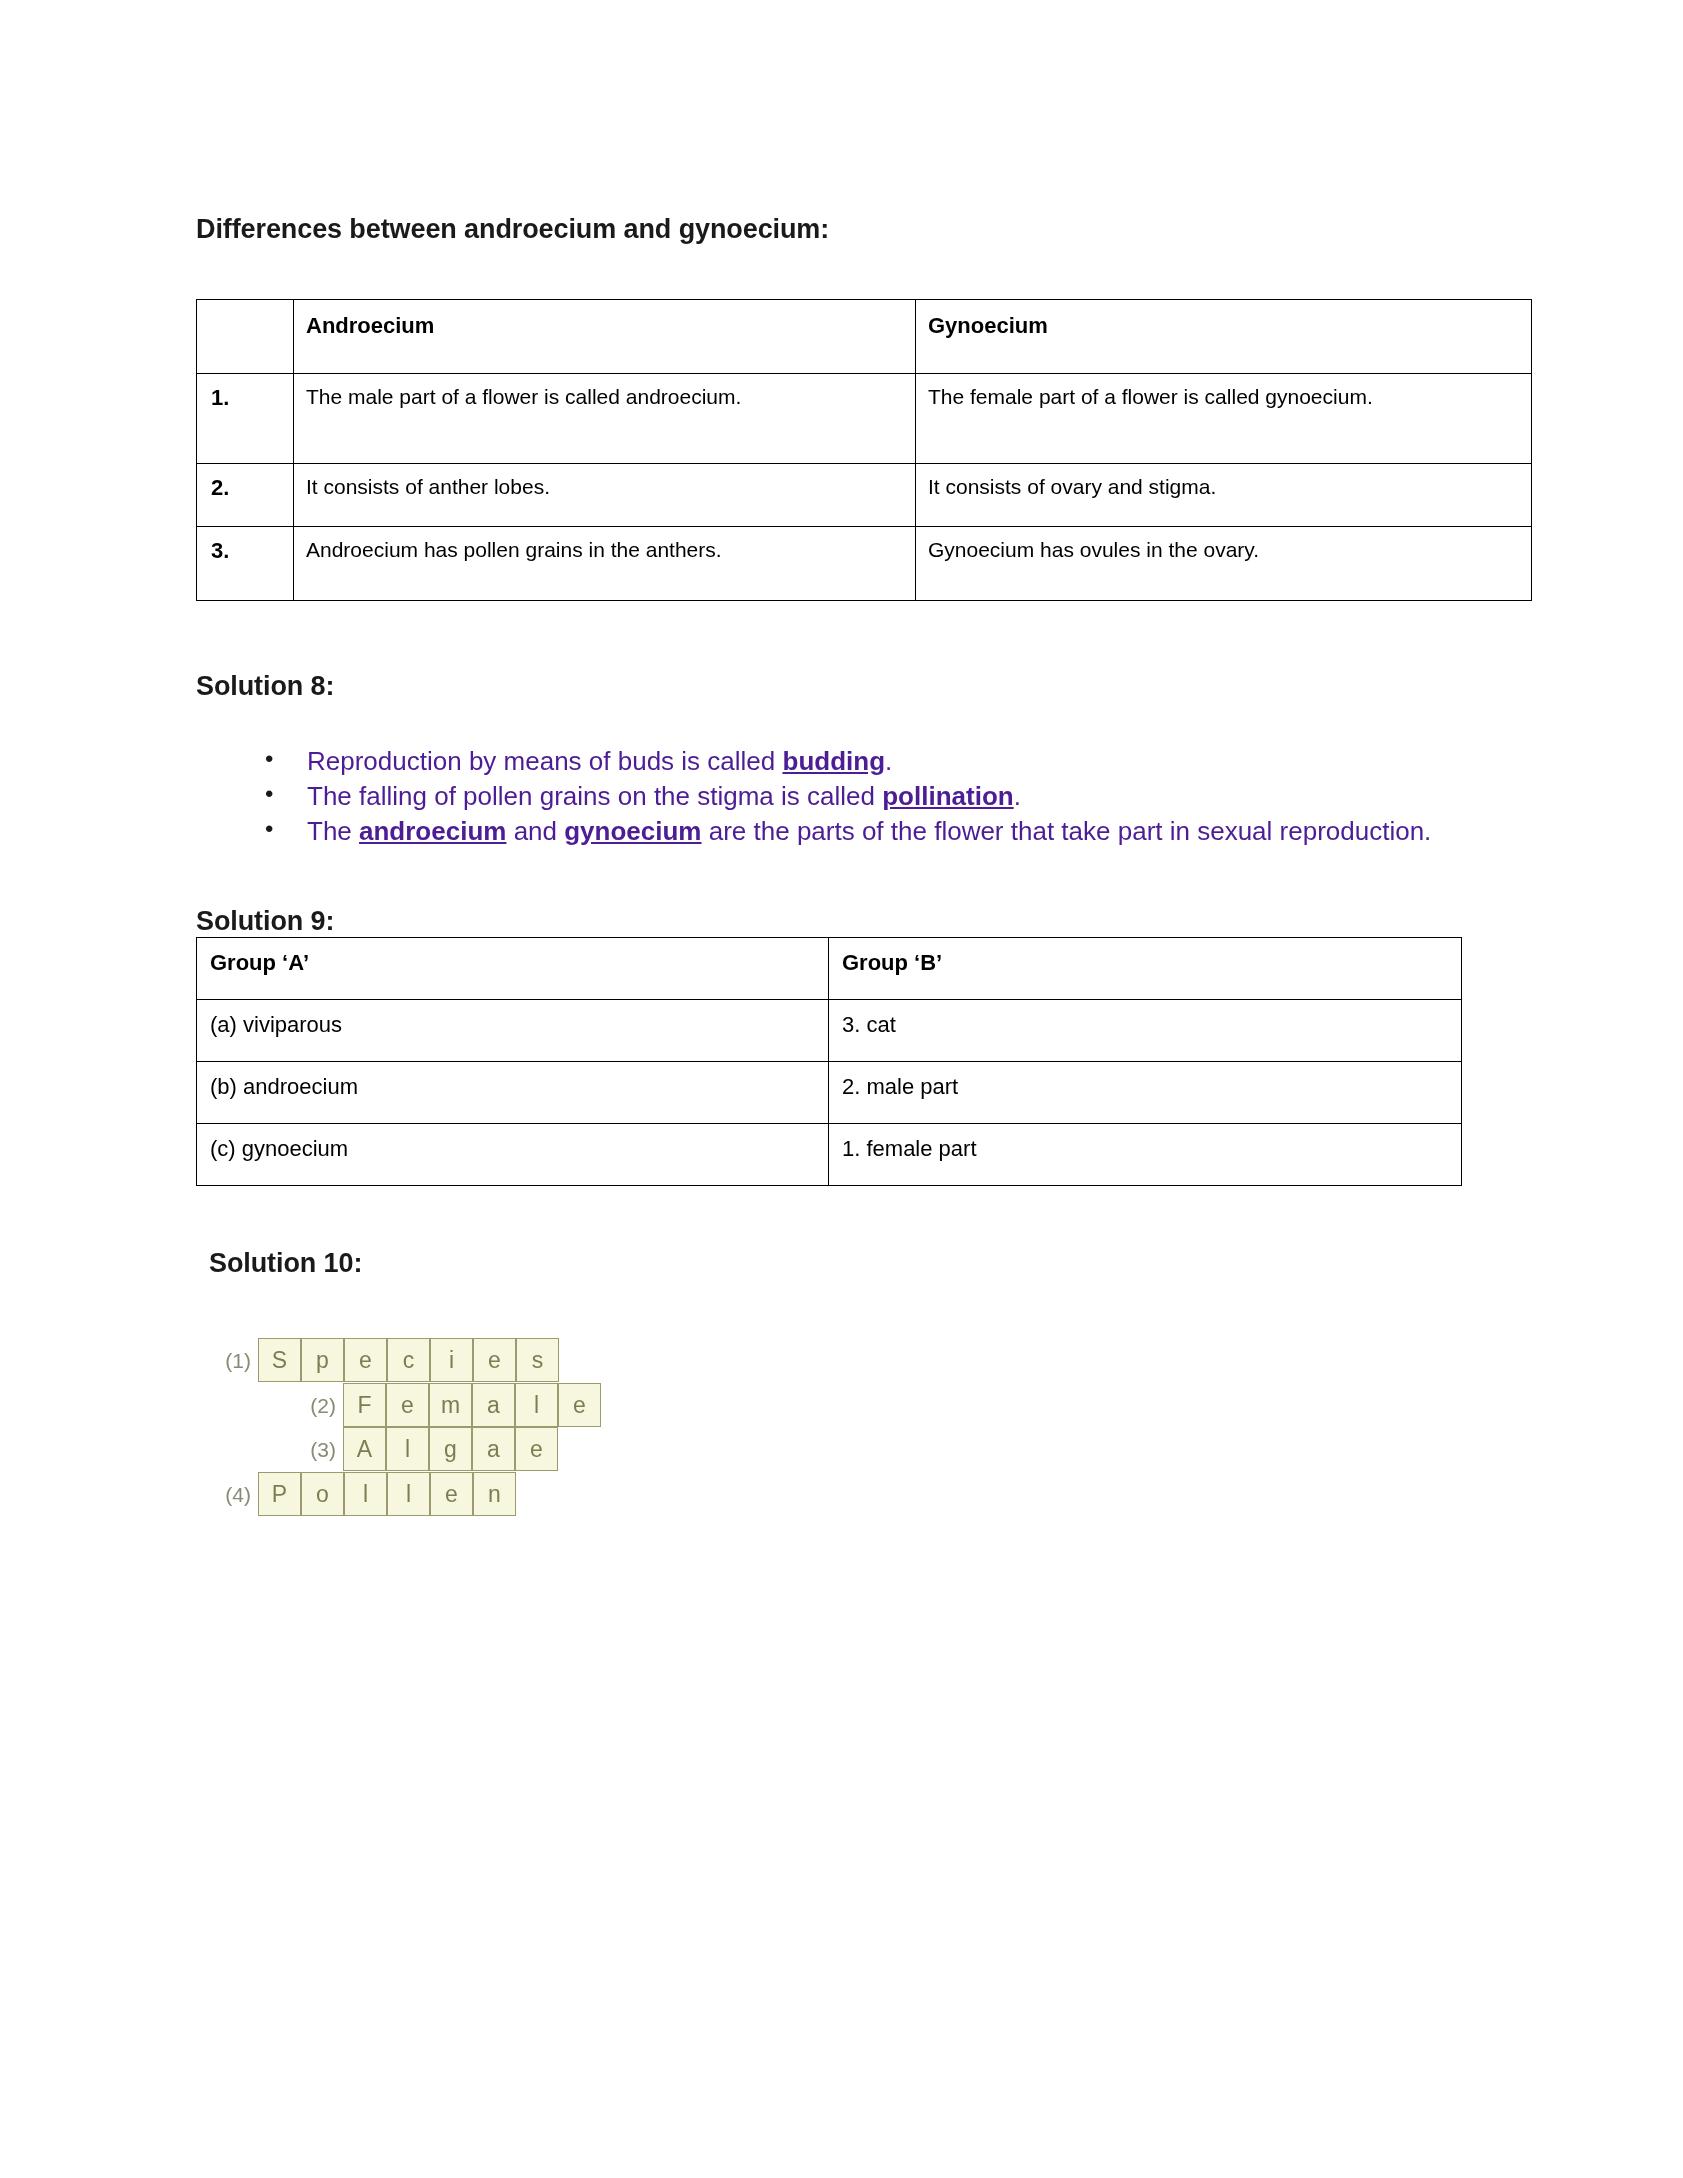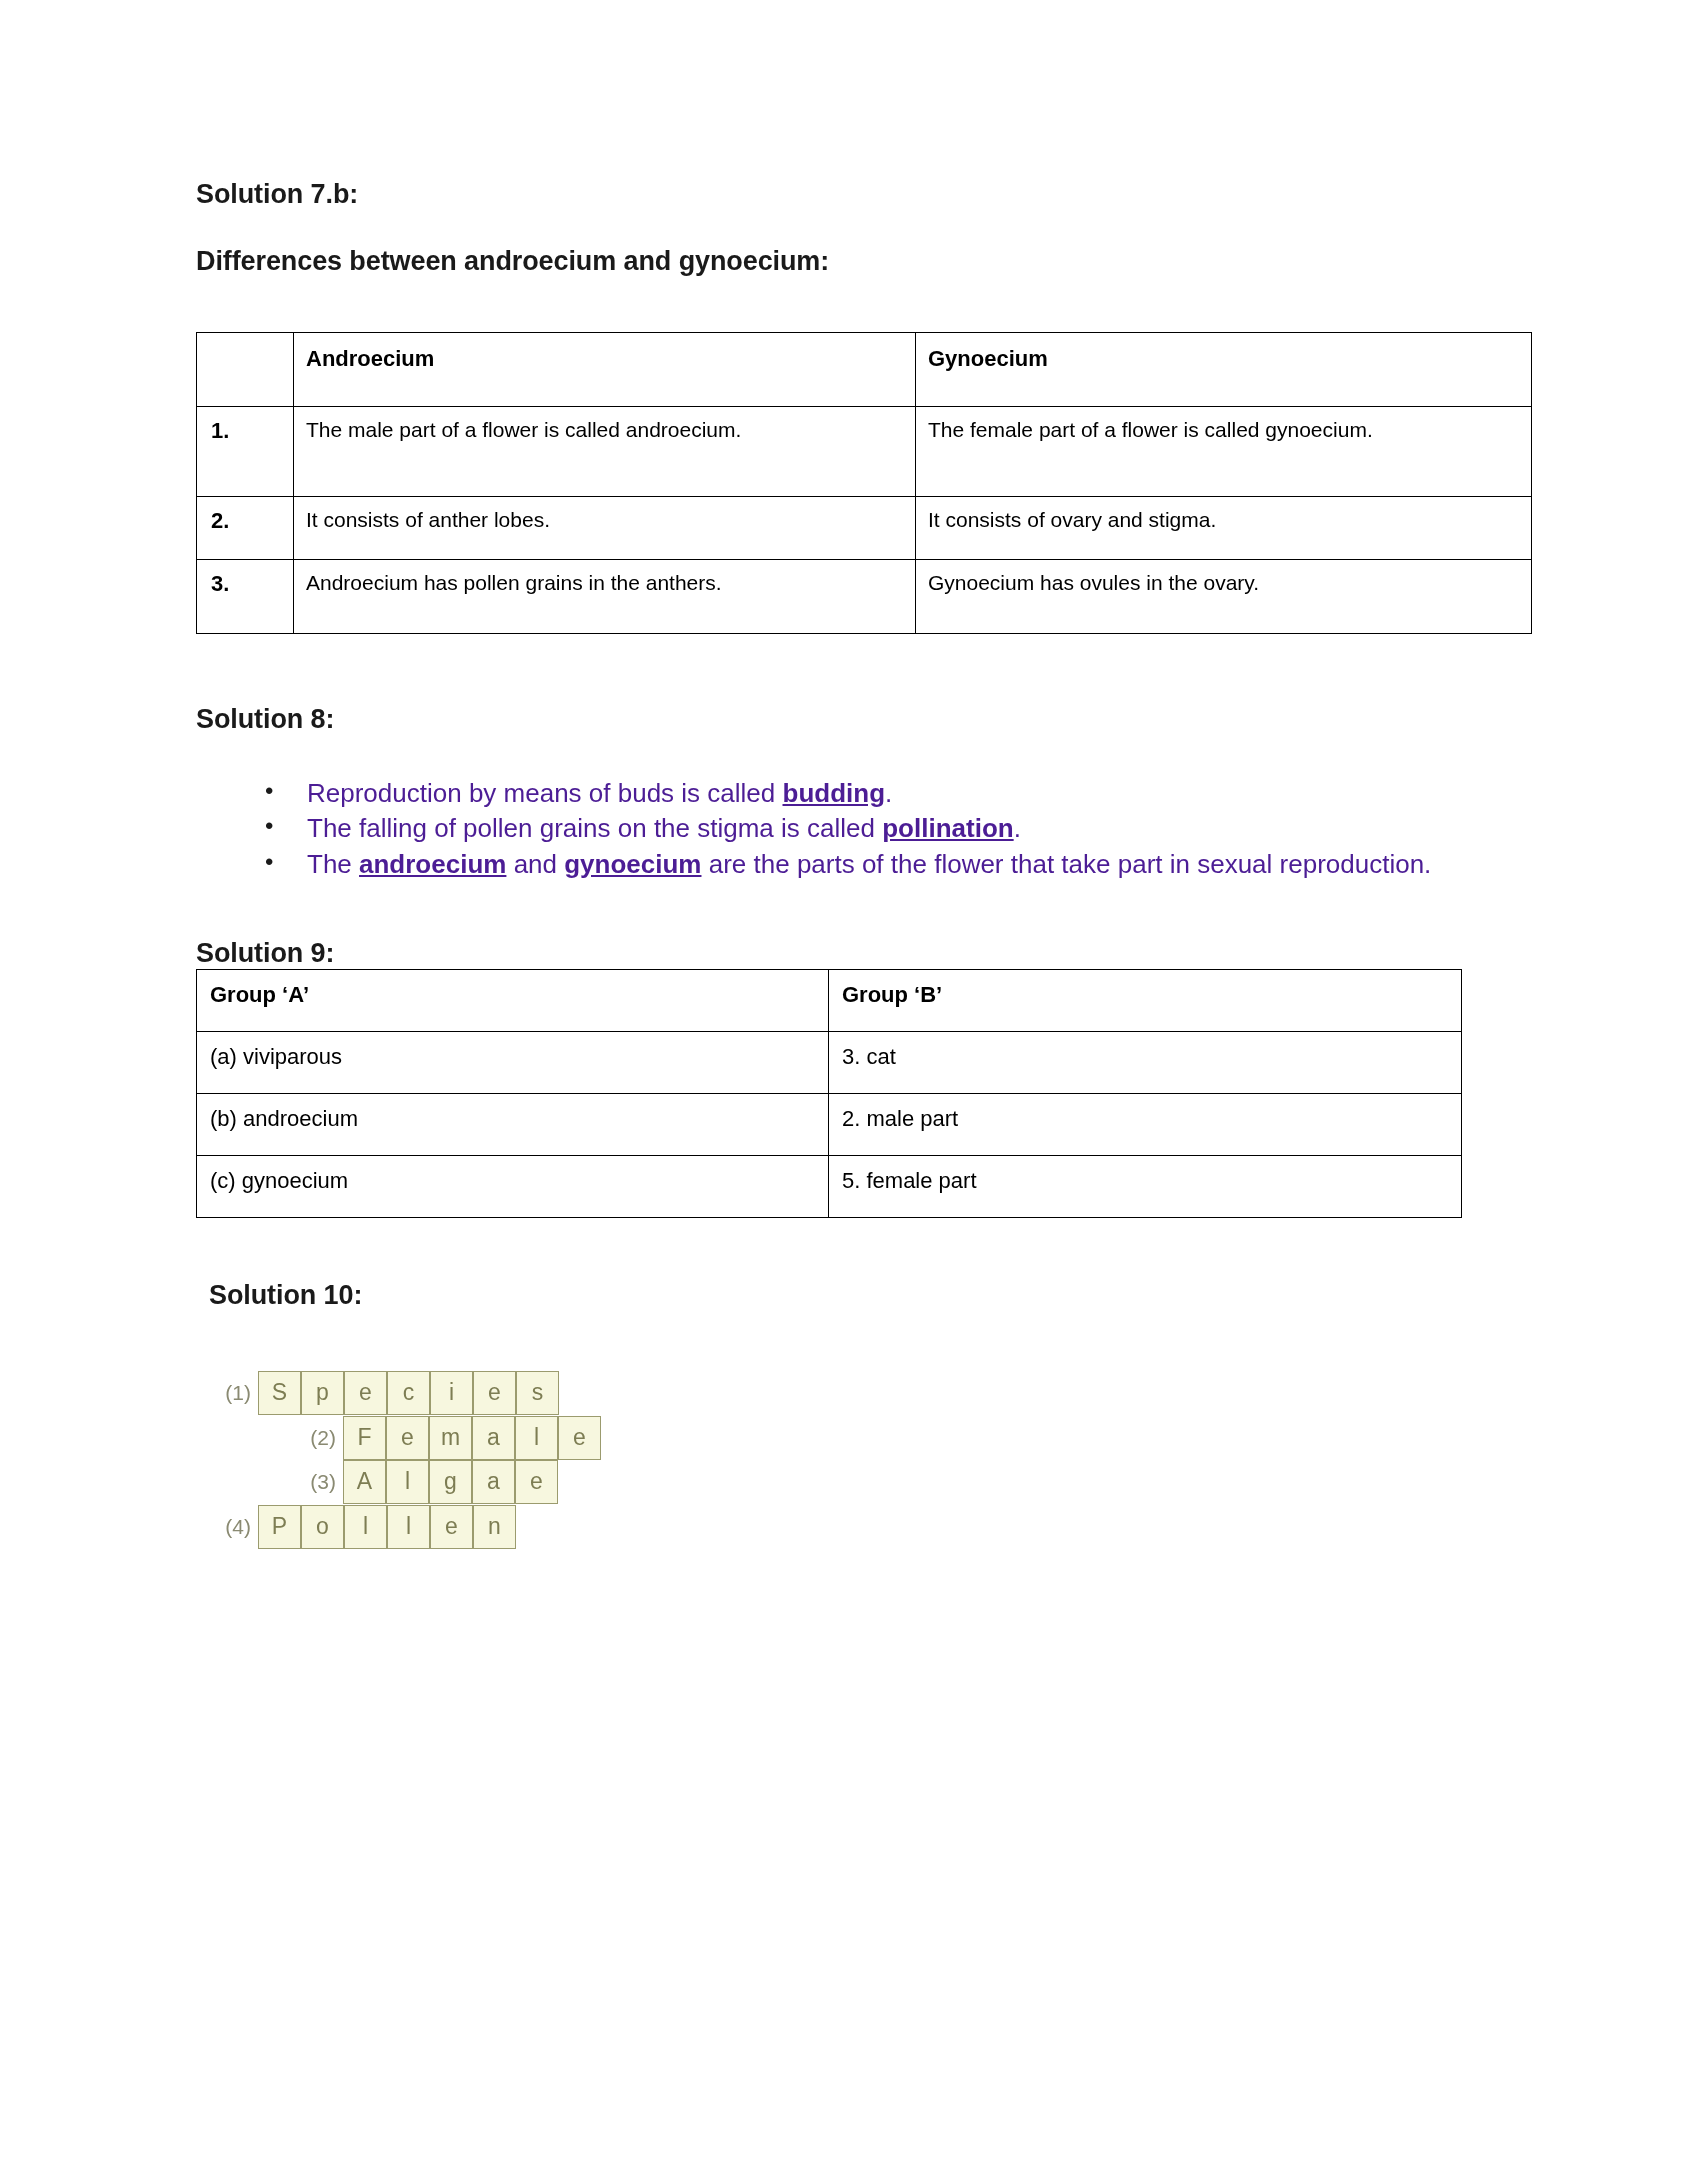--- a/index.html
+++ b/index.html
@@ -170,21 +170,20 @@
   .cw-r2 { left: 85px;  top: 45px;  }
   .cw-r3 { left: 85px;  top: 89px;  }
   .cw-r4 { left: 0px;   top: 134px; }
 </style>
 </head>
 <body>
 
 <div class="page">
   <div class="content">
 
-    <div class="heading h-sol7">Solution 7.b:</div>
 
     <div class="heading h-diff">Differences between androecium and gynoecium:</div>
 
     <div class="tbl1-wrap">
       <table class="doc-table tbl1">
         <colgroup>
             <col class="c-num">
             <col class="c-and">
             <col class="c-gyn">
           </colgroup>
@@ -240,21 +239,21 @@
             <tr>
               <td>(a) viviparous</td>
               <td>3. cat</td>
             </tr>
             <tr>
               <td>(b) androecium</td>
               <td>2. male part</td>
             </tr>
             <tr>
               <td>(c) gynoecium</td>
-              <td>5. female part</td>
+              <td>1. female part</td>
             </tr>
           </tbody>
         </table>
       </div>
     </div>
 
     <div class="sol10-block">
       <div class="heading h-sol10">Solution 10:</div>
 
       <div class="crossword">

